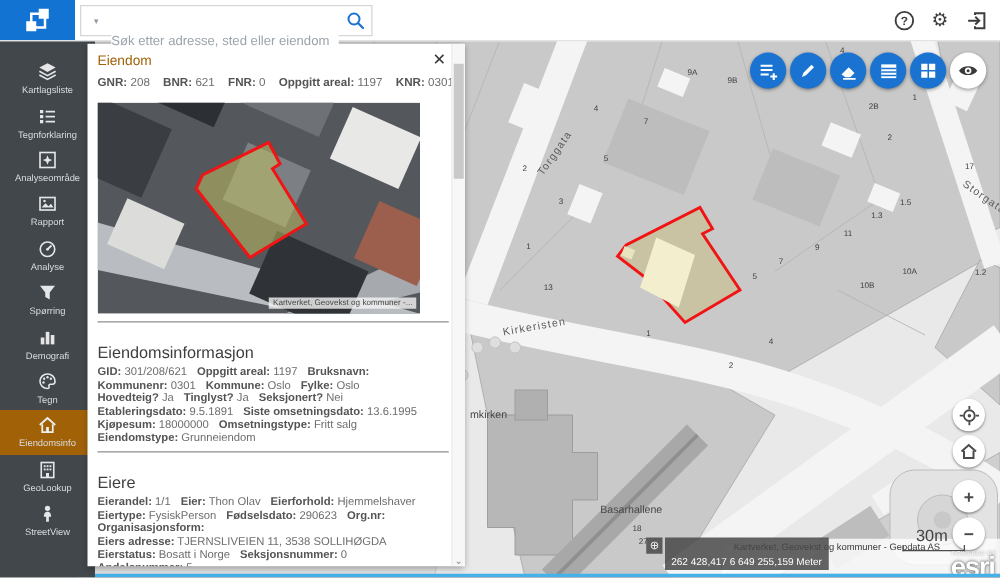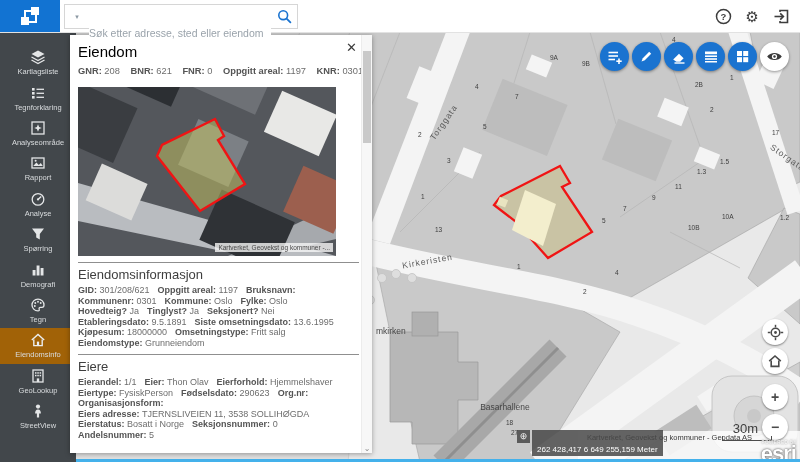--- a/index.html
+++ b/index.html
@@ -56,31 +56,31 @@
            text-shadow:0 0 3px rgba(80,80,80,.85),0 0 1px rgba(80,80,80,.9);}
   .blueline{position:absolute;left:0;right:0;bottom:0;height:3px;background:#44b1eb;z-index:7;}
   
   .panel{position:absolute;left:70px;top:35px;width:302px;height:418px;background:#fff;z-index:35;
          box-shadow:0 1px 5px rgba(0,0,0,.35);overflow:hidden;}
   .pclose{position:absolute;top:5px;right:15px;font-size:13px;color:#3a3a3a;cursor:pointer;z-index:3;}
   .pscroll{position:absolute;right:0;top:0;bottom:0;width:10px;background:#f7f7f7;border-left:1px solid #ececec;}
   .pthumb{position:absolute;top:16px;left:1px;width:8px;height:92px;background:#c9c9c9;cursor:pointer;}
   .pchev{position:absolute;bottom:0;left:0;width:10px;text-align:center;font-size:8px;color:#8a8a8a;cursor:pointer;}
   .pcontent{position:absolute;left:8px;right:13px;top:6px;}
-  .ptitle{font-size:15px;color:#000000;margin:2px 0 5px;font-weight:400;}
+  .ptitle{font-size:11px;color:#a16207;margin:2px 0 5px;font-weight:400;}
   .iline{font-size:9px;line-height:10.5px;white-space:nowrap;color:#6d6d6d;}
   .summary{font-size:9.3px;line-height:12px;white-space:nowrap;}
   .pair{margin-right:8px;}
   .pl{font-weight:bold;color:#545454;}
   .pv{color:#6d6d6d;}
   .aerial{margin-top:10px;position:relative;width:258px;height:169px;overflow:hidden;cursor:pointer;}
   .aattr{position:absolute;right:3px;bottom:4px;background:rgba(245,245,245,.8);color:#474747;
          font-size:6.5px;padding:1px 3px;white-space:nowrap;}
   .pdiv{border:0;border-top:1px solid #8f8f8f;margin:6px 0 0;}
-  .sectitle{font-size:13px;color:#3e3e3e;margin:4px 0 3px;font-weight:400;}
+  .sectitle{font-size:13px;color:#3e3e3e;margin:16px 0 3px;font-weight:400;}
 </style>
 </head>
 <body>
 
 <div class="app">
 
   <header class="topbar">
     <div class="logo">
       <div class="ic">
         <div class="sq1"></div>

